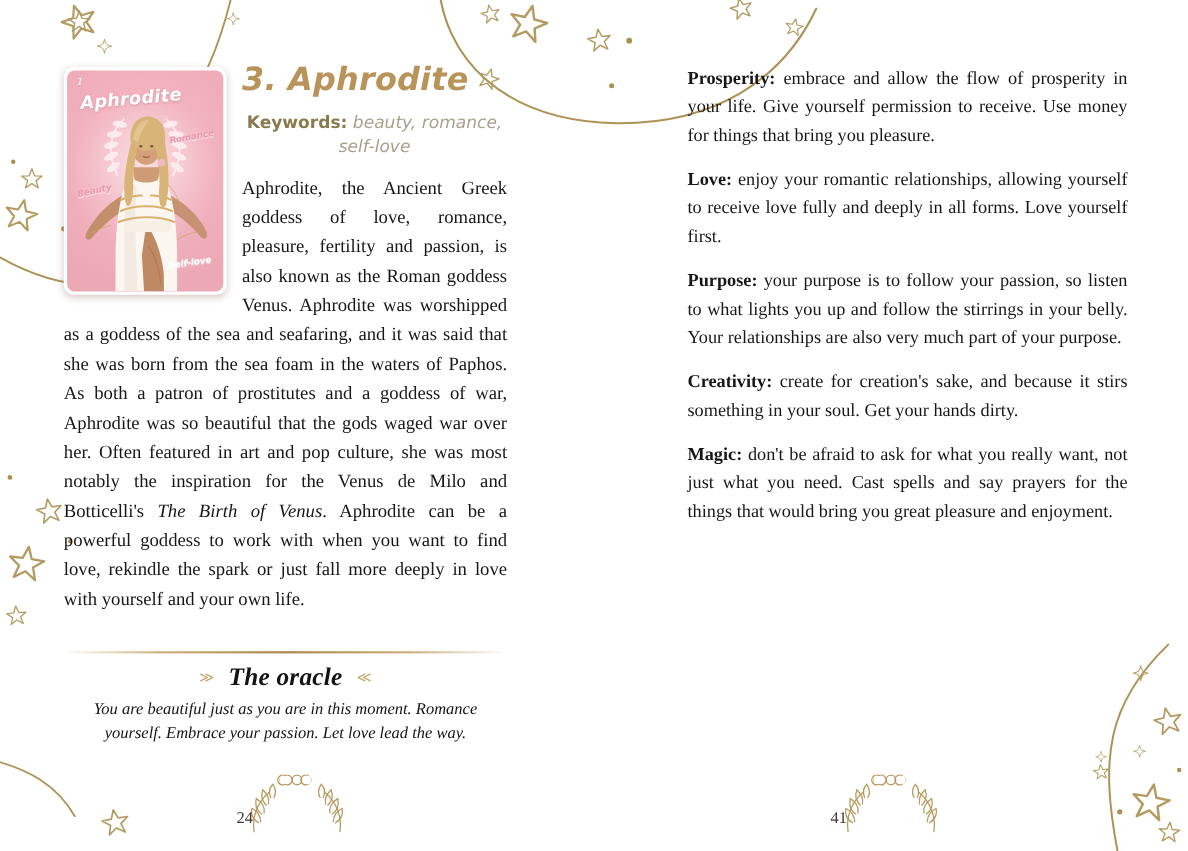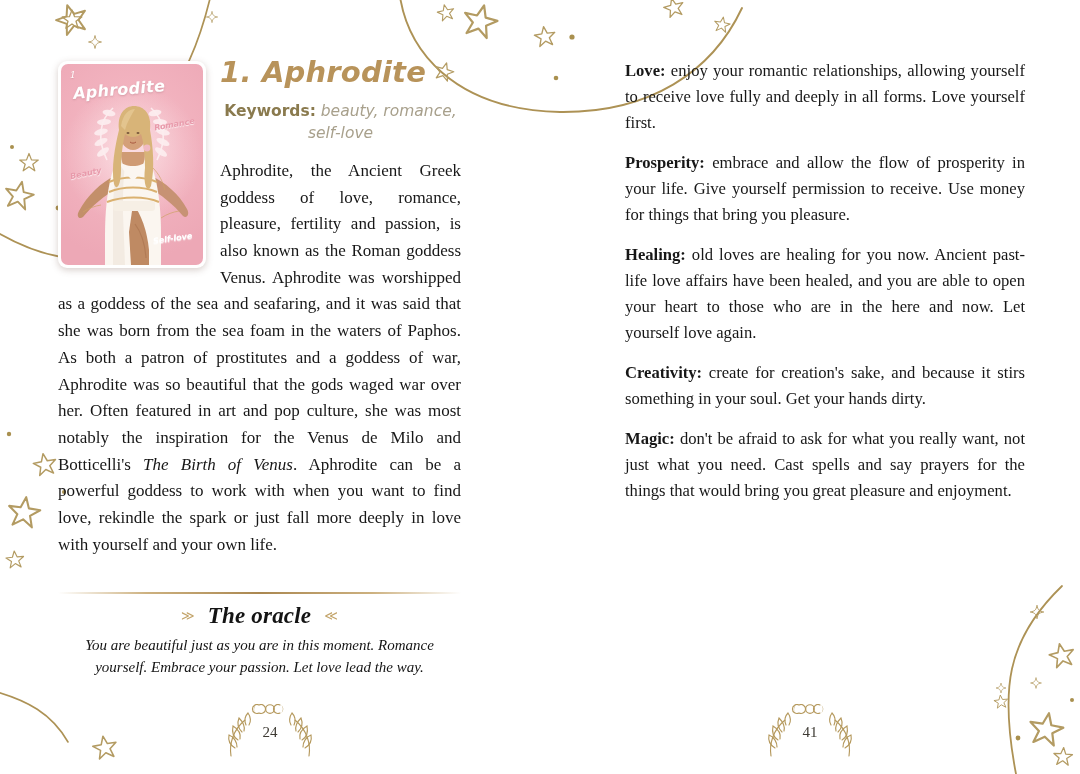--- a/index.html
+++ b/index.html
@@ -215,22 +215,21 @@
     position: absolute;
     bottom: 14px;
     width: 110px;
     height: 56px;
     left: 50%;
     margin-left: -55px;
   }
   .folio-num {
     position: absolute;
     left: 0; right: 0;
-    top: 20px;
-    text-align: center;
+    top: 32px;
     font-family: "Liberation Serif", serif;
     font-size: 15px;
     color: #3d3a33;
   }
 </style>
 </head>
 <body>
 
 <svg id="decor" viewBox="0 0 1080 774" xmlns="http://www.w3.org/2000/svg">
   <defs>
@@ -415,21 +414,21 @@
 
             <div class="card-num">1</div>
             <div class="card-title">Aphrodite</div>
             <div class="card-kw kw-romance">Romance</div>
             <div class="card-kw kw-beauty">Beauty</div>
             <div class="card-kw kw-selflove">Self-love</div>
           </div>
         </div>
       </div>
 
-      <h1 class="chapter-title">1. Aphrodite</h1>
+      <h1 class="chapter-title">3. Aphrodite</h1>
 
       <p class="keywords"><span class="kw-label">Keywords:</span><span> beauty, romance, self-love</span></p>
 
       <p class="body-copy"><span>Aphrodite, the Ancient Greek goddess of love, romance, pleasure, fertility and passion, is also known as the Roman goddess Venus. Aphrodite was worshipped as a goddess of the sea and seafaring, and it was said that she was born from the sea foam in the waters of Paphos. As both a patron of prostitutes and a goddess of war, Aphrodite was so beautiful that the gods waged war over her. Often featured in art and pop culture, she was most notably the inspiration for the Venus de Milo and Botticelli's </span><em>The Birth of Venus</em><span>. Aphrodite can be a powerful goddess to work with when you want to find love, rekindle the spark or just fall more deeply in love with yourself and your own life.</span></p>
 
       <div class="oracle">
         <div class="oracle-rule"></div>
         <div class="oracle-head">
           <span class="chev">≫</span>
           <span class="oracle-title">The oracle</span>
@@ -462,23 +461,23 @@
           <path d="M79,21 C81,16 80,12 77,9 C74,13 74,18 76,21"></path>
         </g>
       </svg>
       <div class="folio-num">24</div>
     </div>
   </div>
 
   <div class="page page-right">
     <div class="page-body">
       <div id="entries">
+          <p class="entry"><span class="entry-label">Prosperity:</span><span> embrace and allow the flow of prosperity in your life. Give yourself permission to receive. Use money for things that bring you pleasure.</span></p>
           <p class="entry"><span class="entry-label">Love:</span><span> enjoy your romantic relationships, allowing yourself to receive love fully and deeply in all forms. Love yourself first.</span></p>
-          <p class="entry"><span class="entry-label">Prosperity:</span><span> embrace and allow the flow of prosperity in your life. Give yourself permission to receive. Use money for things that bring you pleasure.</span></p>
-          <p class="entry"><span class="entry-label">Healing:</span><span> old loves are healing for you now. Ancient past-life love affairs have been healed, and you are able to open your heart to those who are in the here and now. Let yourself love again.</span></p>
+          <p class="entry"><span class="entry-label">Purpose:</span><span> your purpose is to follow your passion, so listen to what lights you up and follow the stirrings in your belly. Your relationships are also very much part of your purpose.</span></p>
           <p class="entry"><span class="entry-label">Creativity:</span><span> create for creation's sake, and because it stirs something in your soul. Get your hands dirty.</span></p>
           <p class="entry"><span class="entry-label">Magic:</span><span> don't be afraid to ask for what you really want, not just what you need. Cast spells and say prayers for the things that would bring you great pleasure and enjoyment.</span></p>
         </div>
     </div>
 
     <div class="folio">
       <svg viewBox="0 0 110 56" xmlns="http://www.w3.org/2000/svg">
         <g stroke="#b5995d" stroke-width="1.15" fill="none" stroke-linecap="round">
           <path d="M41,10 C38,7 38,3 41,1 C38.5,3.5 38.5,7.5 41,10 Z" fill="#b5995d" stroke="none"></path>
           <path d="M44,9 A4.5,4.5 0 1 1 44,1 A4.5,4.5 0 1 1 44,9"></path>

